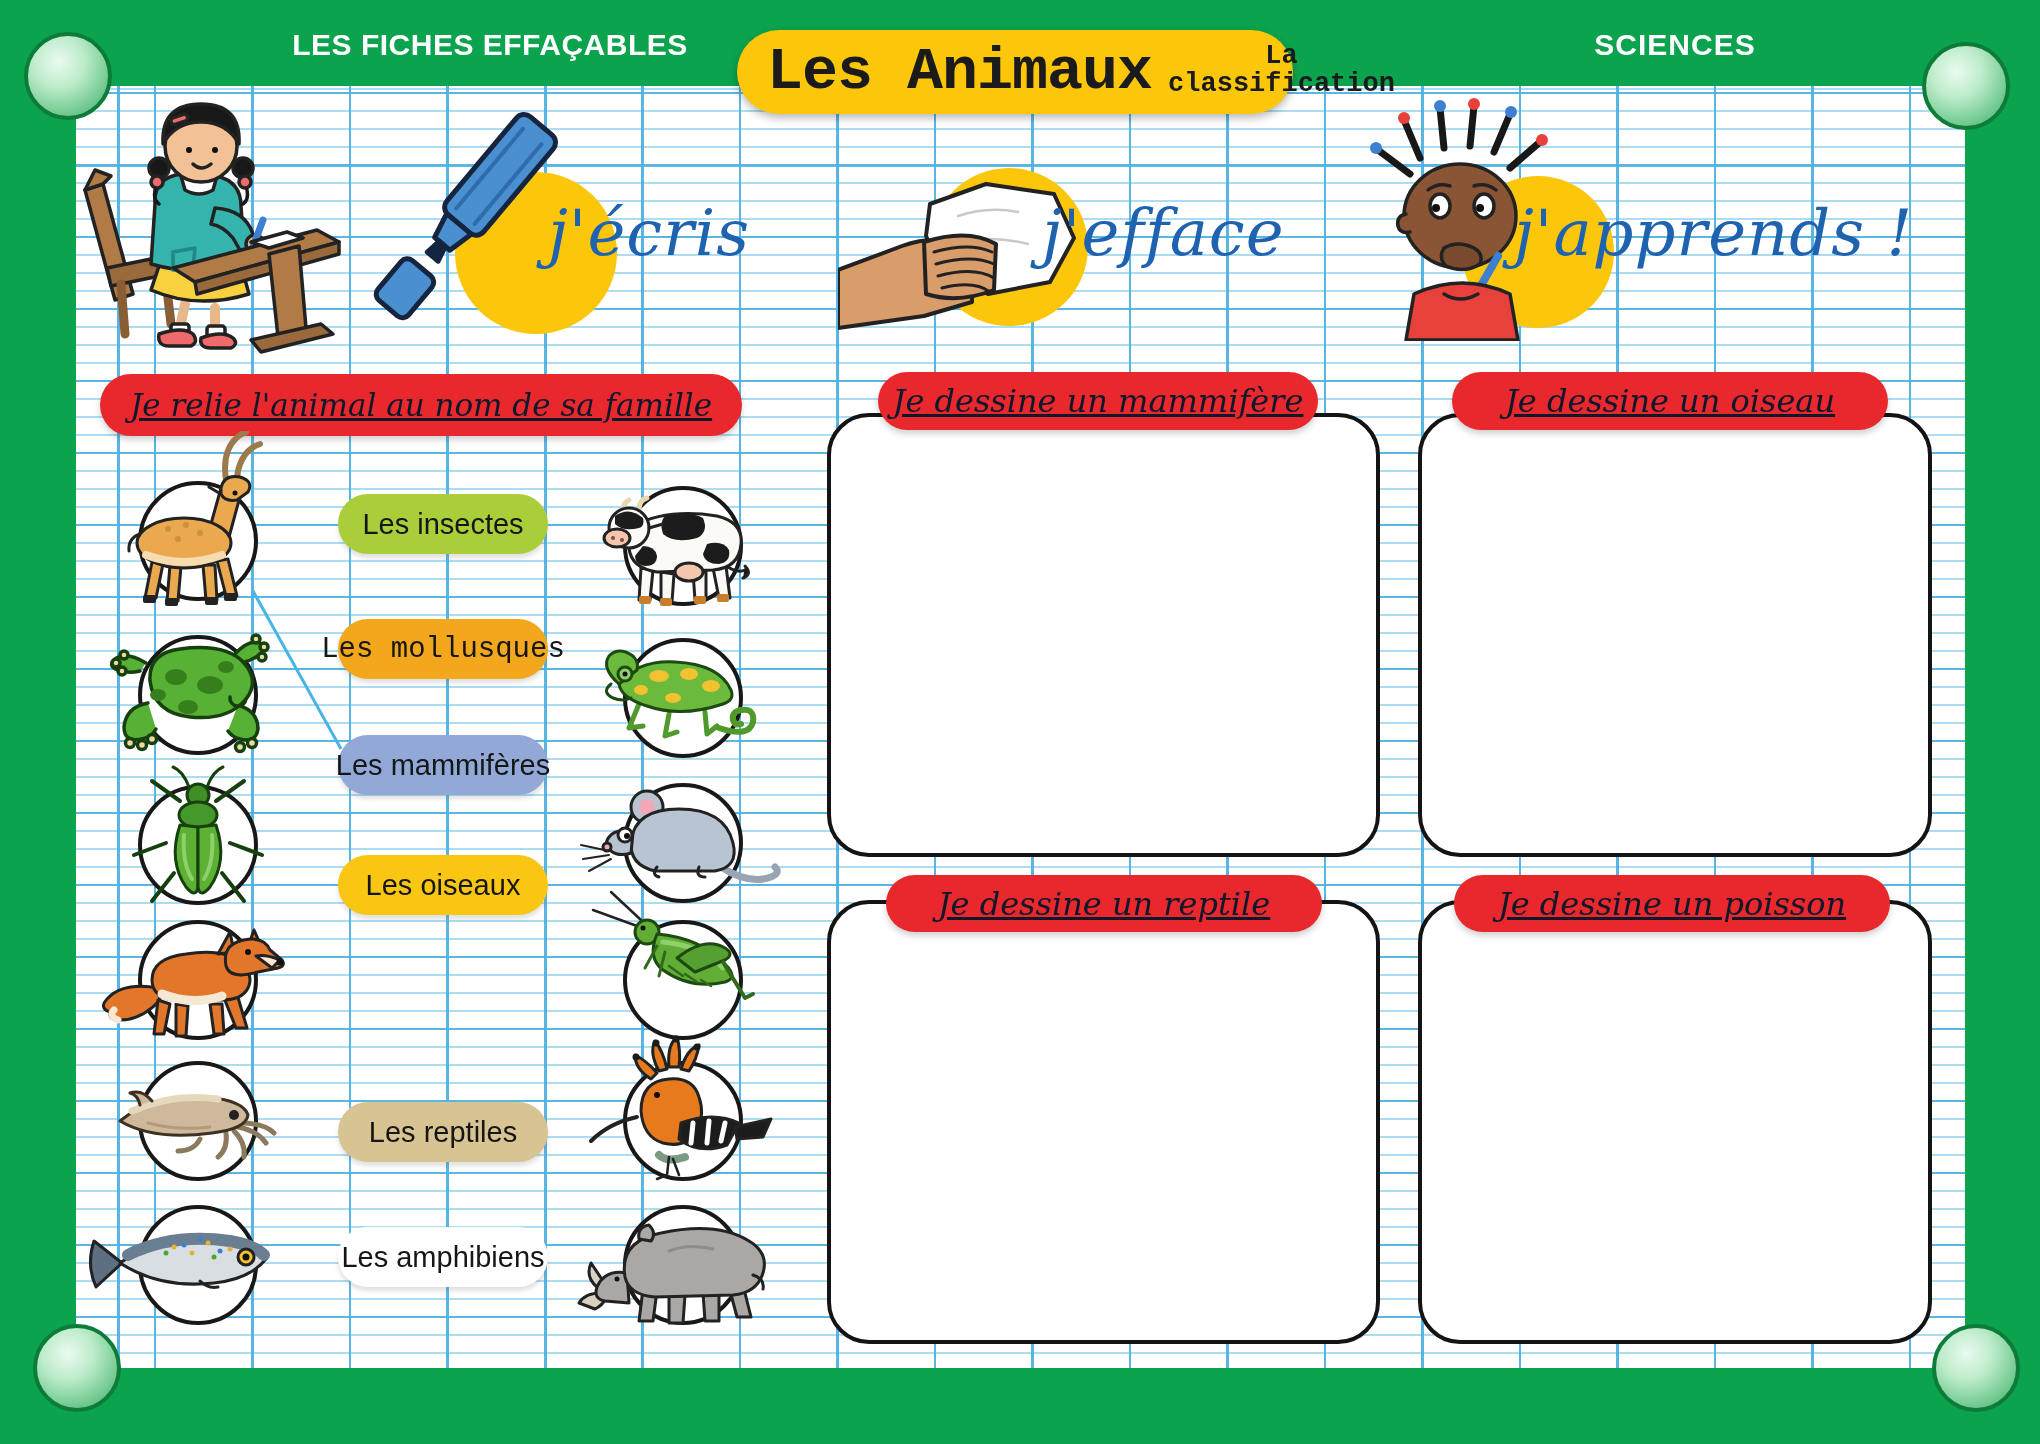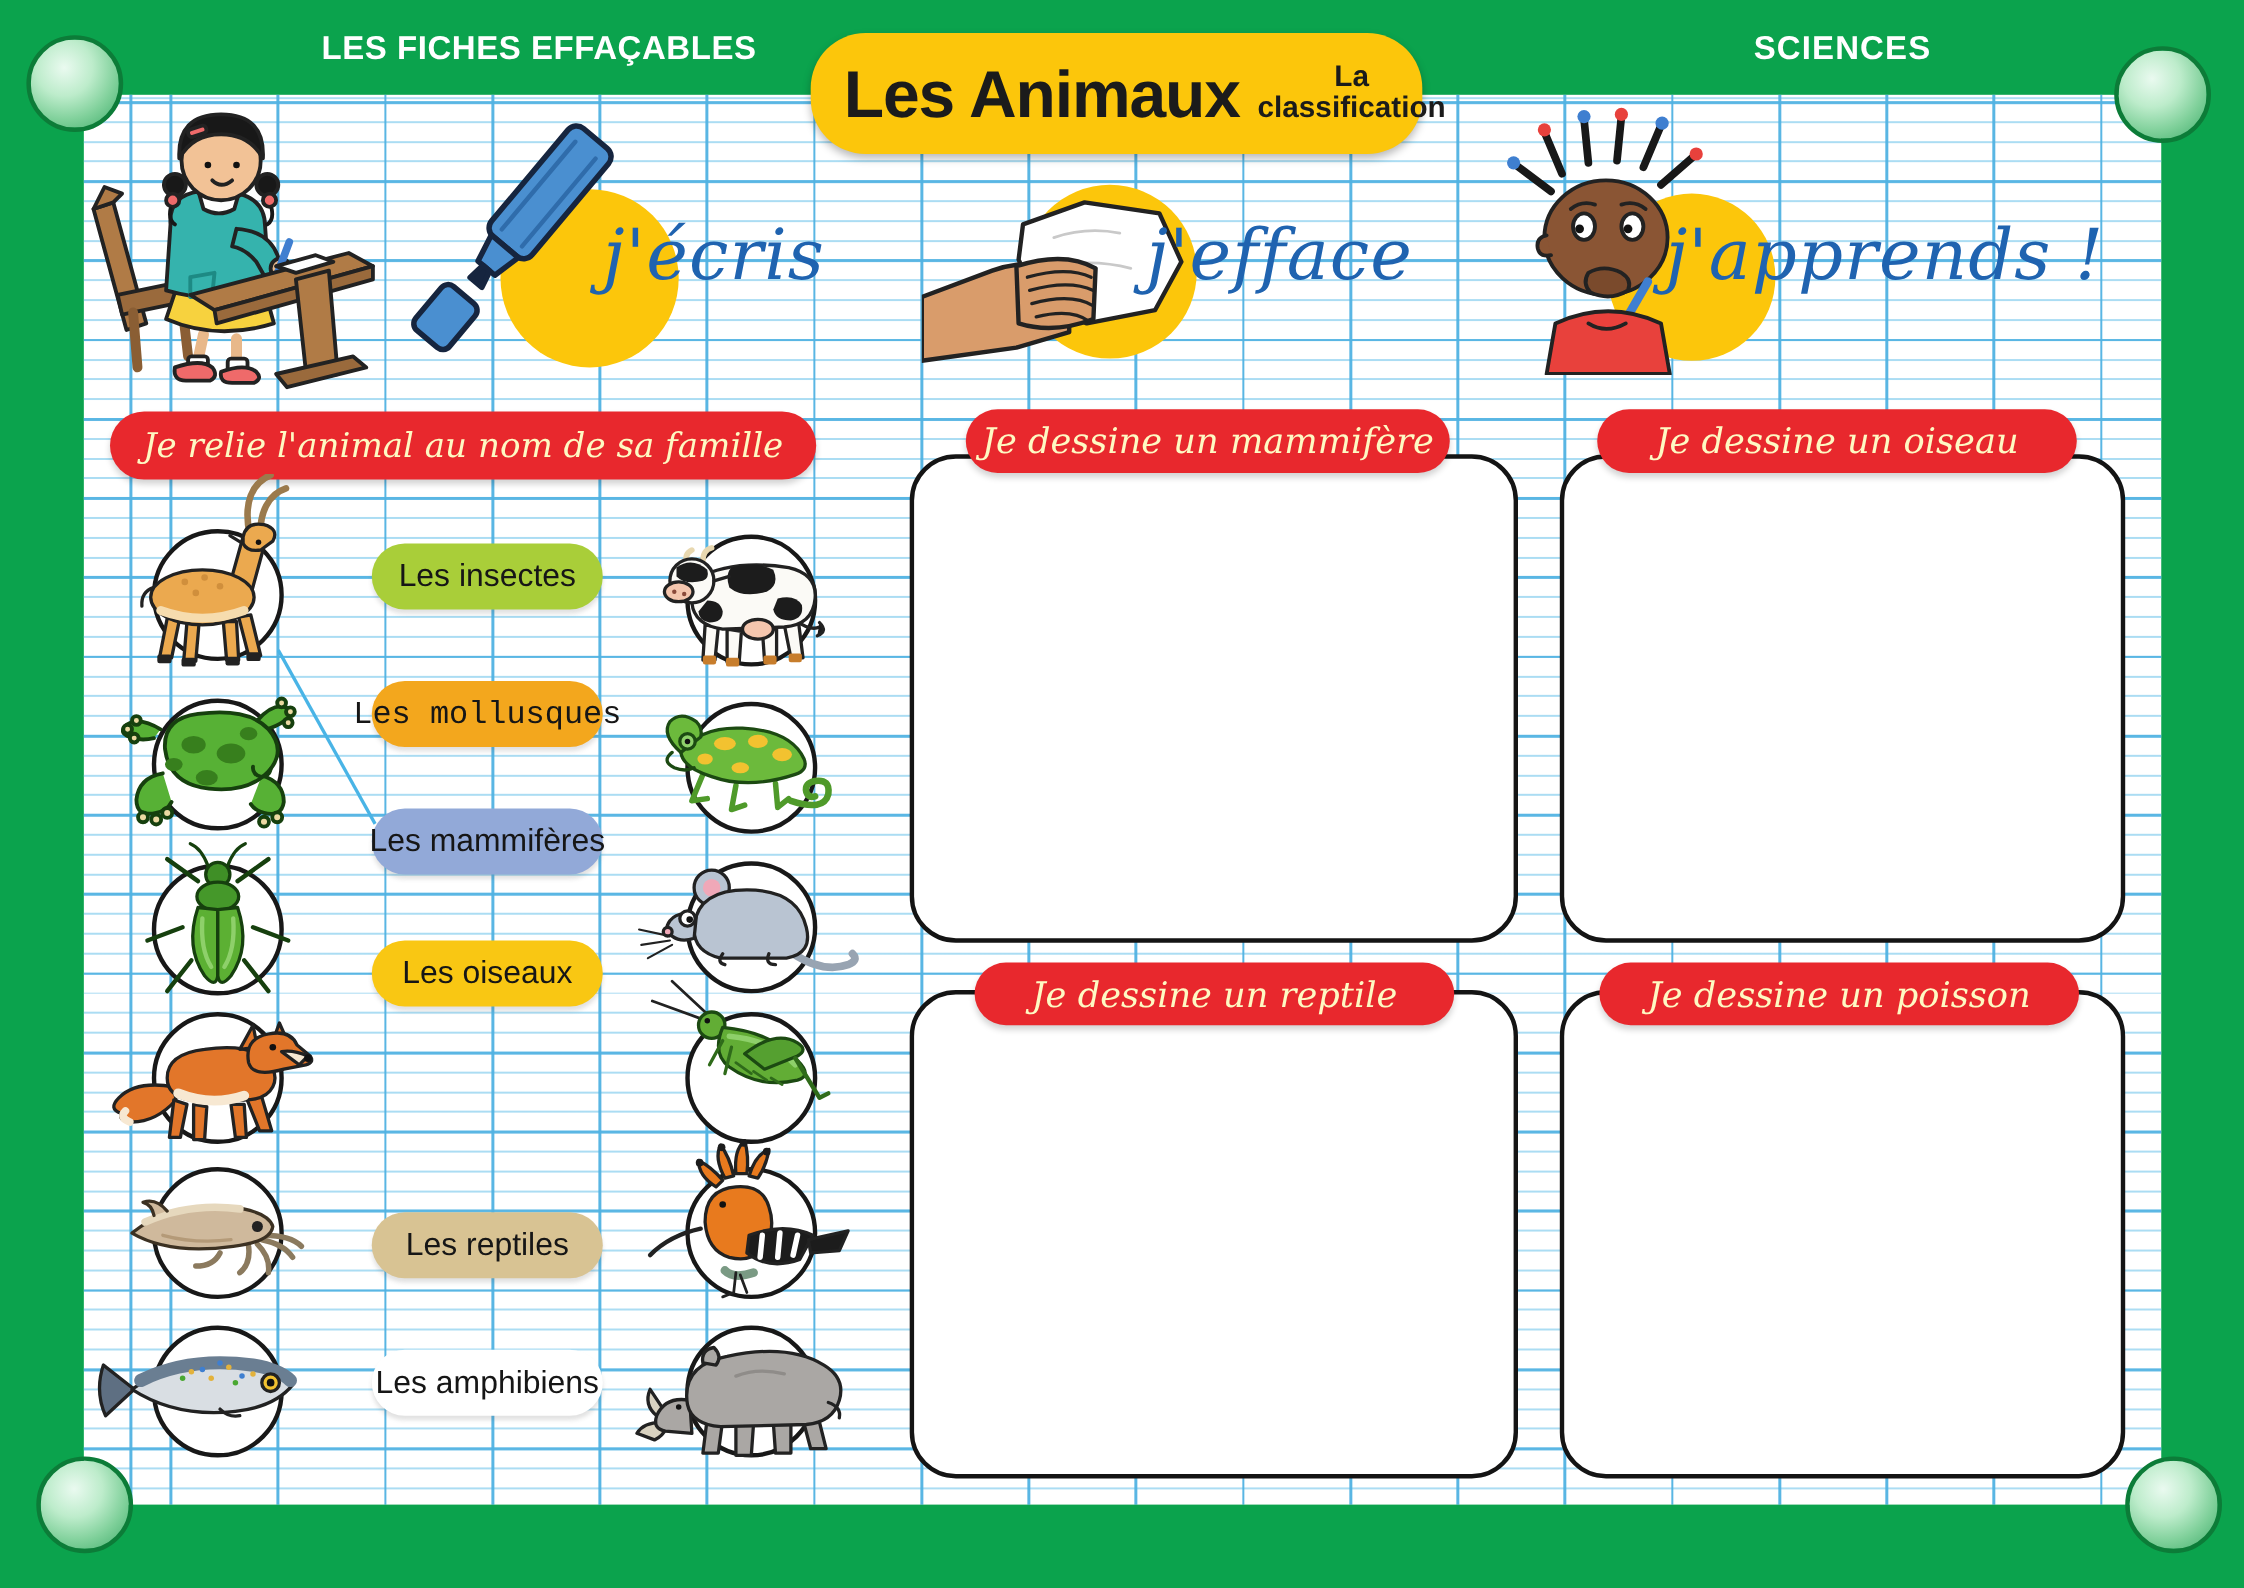--- a/index.html
+++ b/index.html
@@ -14,35 +14,35 @@
       repeating-linear-gradient(to bottom, rgba(150,212,240,.8) 0 1.8px, transparent 1.8px 18px);
     background-position:78px 0,0 6px,0 6px;}
   
   .screw{position:absolute;width:80px;height:80px;border-radius:50%;border:4px solid #0c7c38;
     background:radial-gradient(circle at 38% 32%, #eafaf0 0%, #bdeccb 35%, #7fd09a 65%, #3cab68 100%);}
   
   .hdr-left{position:absolute;left:240px;top:28px;width:500px;text-align:center;color:#fff;
     font-size:30px;font-weight:bold;letter-spacing:.5px;}
   .hdr-right{position:absolute;left:1480px;top:28px;width:390px;text-align:center;color:#fff;
     font-size:30px;font-weight:bold;letter-spacing:1px;}
-  .badge{position:absolute;left:737px;top:30px;width:556px;height:110px;border-radius:50px;
+  .badge{position:absolute;left:737px;top:30px;width:556px;height:84px;border-radius:50px;
     background:#fcc60b;box-shadow:0 4px 8px rgba(0,0,0,.28);display:flex;align-items:center;
-    padding:0 10px 0 30px;box-sizing:border-box;gap:16px;}
+    padding:0 10px 0 30px;box-sizing:border-box;gap:16px;font-family:Liberation Mono, monospace;}
   .badge-title{font-size:60px;font-weight:bold;color:#1b1b1b;letter-spacing:-1px;white-space:nowrap;}
   .badge-sub{display:flex;flex-direction:column;align-items:center;color:#1b1b1b;font-weight:bold;
     font-size:27px;line-height:28px;transform:translateY(-2px);}
   
   .script{position:absolute;font-family:"DejaVu Serif",serif;font-style:italic;color:#1f63b0;
     font-size:64px;letter-spacing:1px;white-space:nowrap;}
   .ycircle{position:absolute;border-radius:50%;background:#fcc60b;}
   .art{position:absolute;}
   
-  .rbanner{position:absolute;background:#e8282d;border-radius:32px;color:#fef9c3;display:flex;
+  .rbanner{position:absolute;background:#e8282d;border-radius:32px;color:#0f172a;display:flex;
     align-items:center;justify-content:center;font-family:"DejaVu Serif",serif;font-style:italic;
-    box-shadow:0 4px 6px rgba(0,0,0,.18);white-space:nowrap;}
+    box-shadow:0 4px 6px rgba(0,0,0,.18);white-space:nowrap;text-decoration:underline;}
   
   .animal{position:absolute;width:120px;height:120px;border:4px solid #181818;border-radius:50%;
     background:#fff;box-sizing:border-box;}
   .animal svg{position:absolute;left:-54px;top:-54px;}
   .pill{position:absolute;left:338px;width:210px;height:60px;border-radius:30px;display:flex;
     align-items:center;justify-content:center;font-size:29px;color:#161616;
     box-shadow:0 4px 4px rgba(90,90,90,.18);white-space:nowrap;}
   .c-insectes{background:#a9ce39;} .c-mollusques{background:#f3a71d;} .c-mammiferes{background:#92a9d8;}
   .c-oiseaux{background:#f9c713;} .c-poissons{background:#7fd2f2;} .c-reptiles{background:#d8c393;}
   .c-amphibiens{background:#ffffff;}

